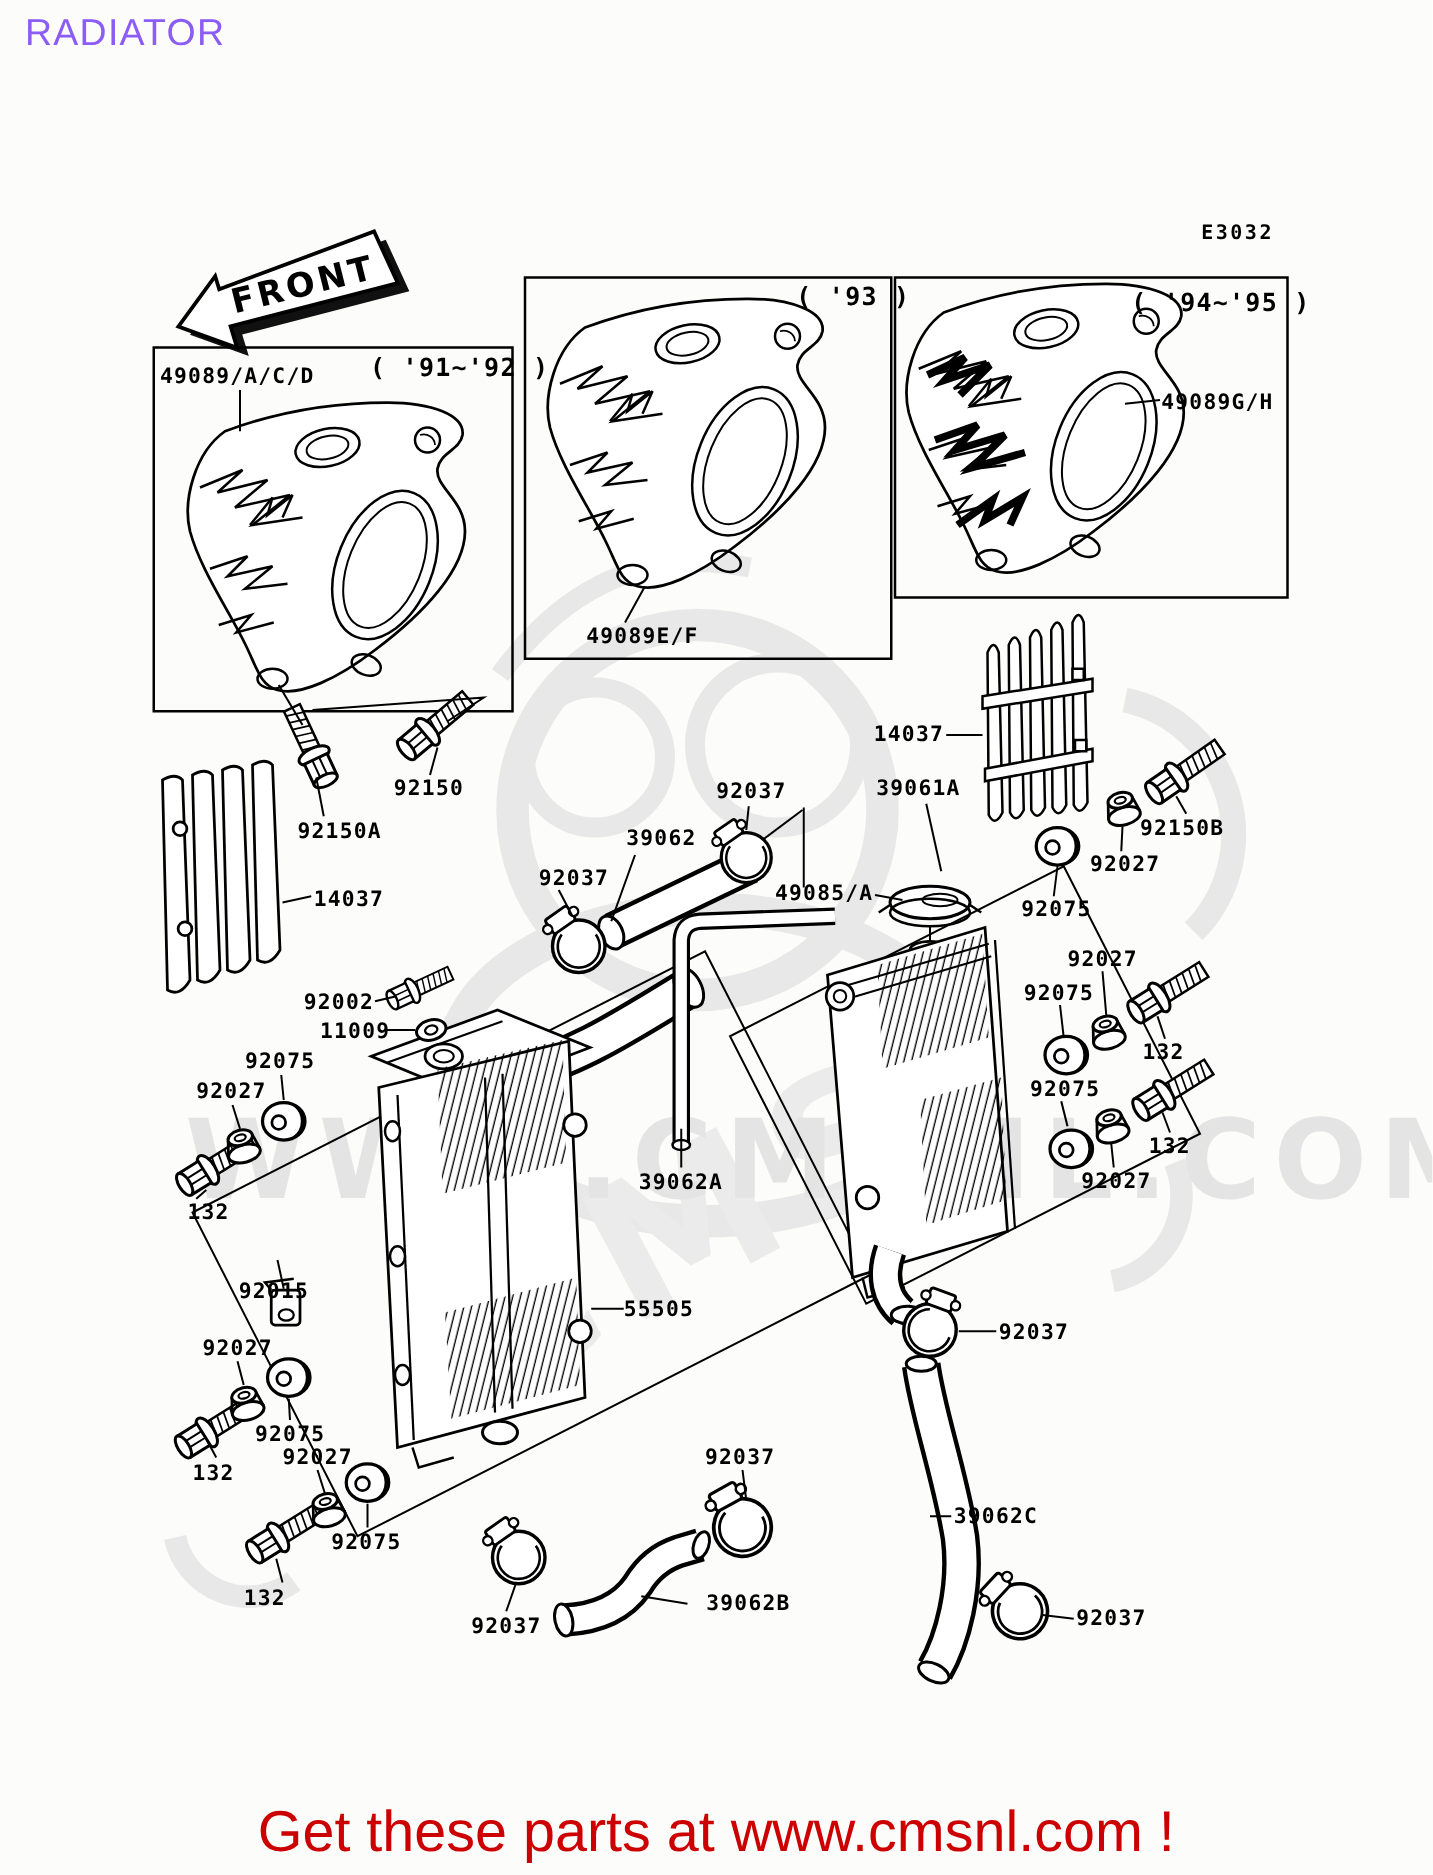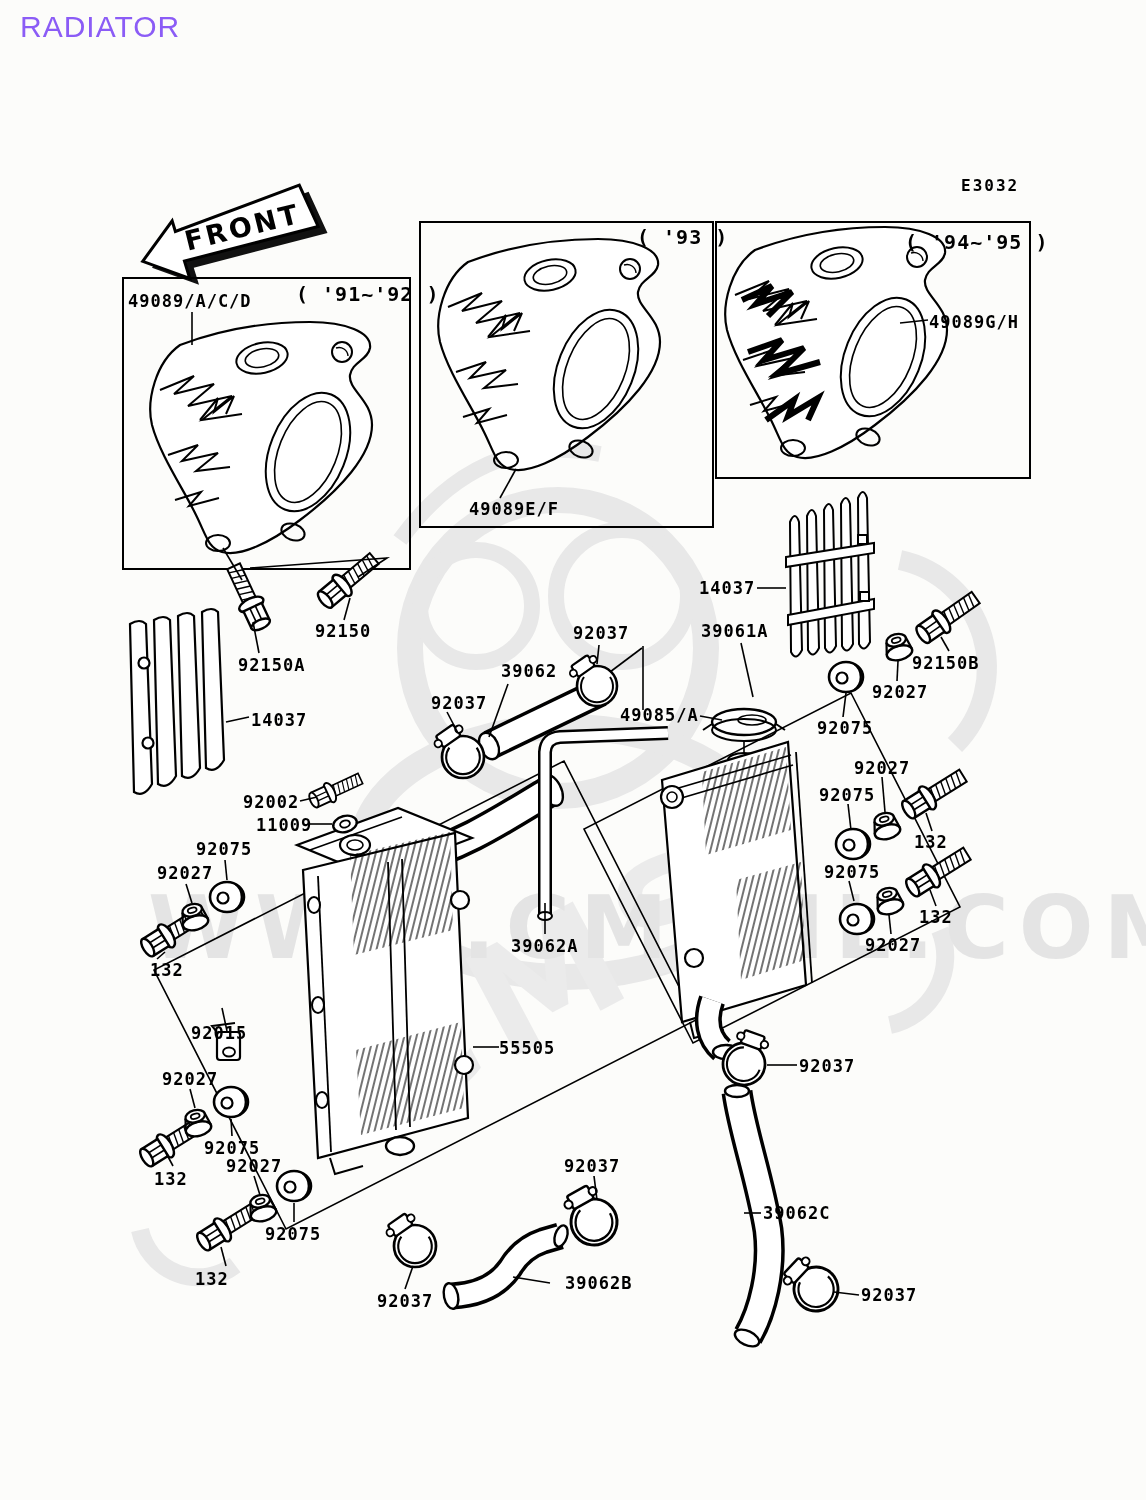--- a/index.html
+++ b/index.html
@@ -358,14 +358,15 @@
       <div class="part-label" style="left: 872px; top: 683px;">92027</div>
       <div class="part-label" style="left: 817px; top: 719px;">92075</div>
       <div class="part-label" style="left: 854px; top: 759px;">92027</div>
       <div class="part-label" style="left: 819px; top: 786px;">92075</div>
       <div class="part-label" style="left: 914px; top: 833px;">132</div>
       <div class="part-label" style="left: 824px; top: 863px;">92075</div>
       <div class="part-label" style="left: 919px; top: 908px;">132</div>
       <div class="part-label" style="left: 865px; top: 936px;">92027</div>
     </div>
 
+<div class="footer">Get these parts at www.cmsnl.com !</div>
 
 </div>
 
 </body></html>

